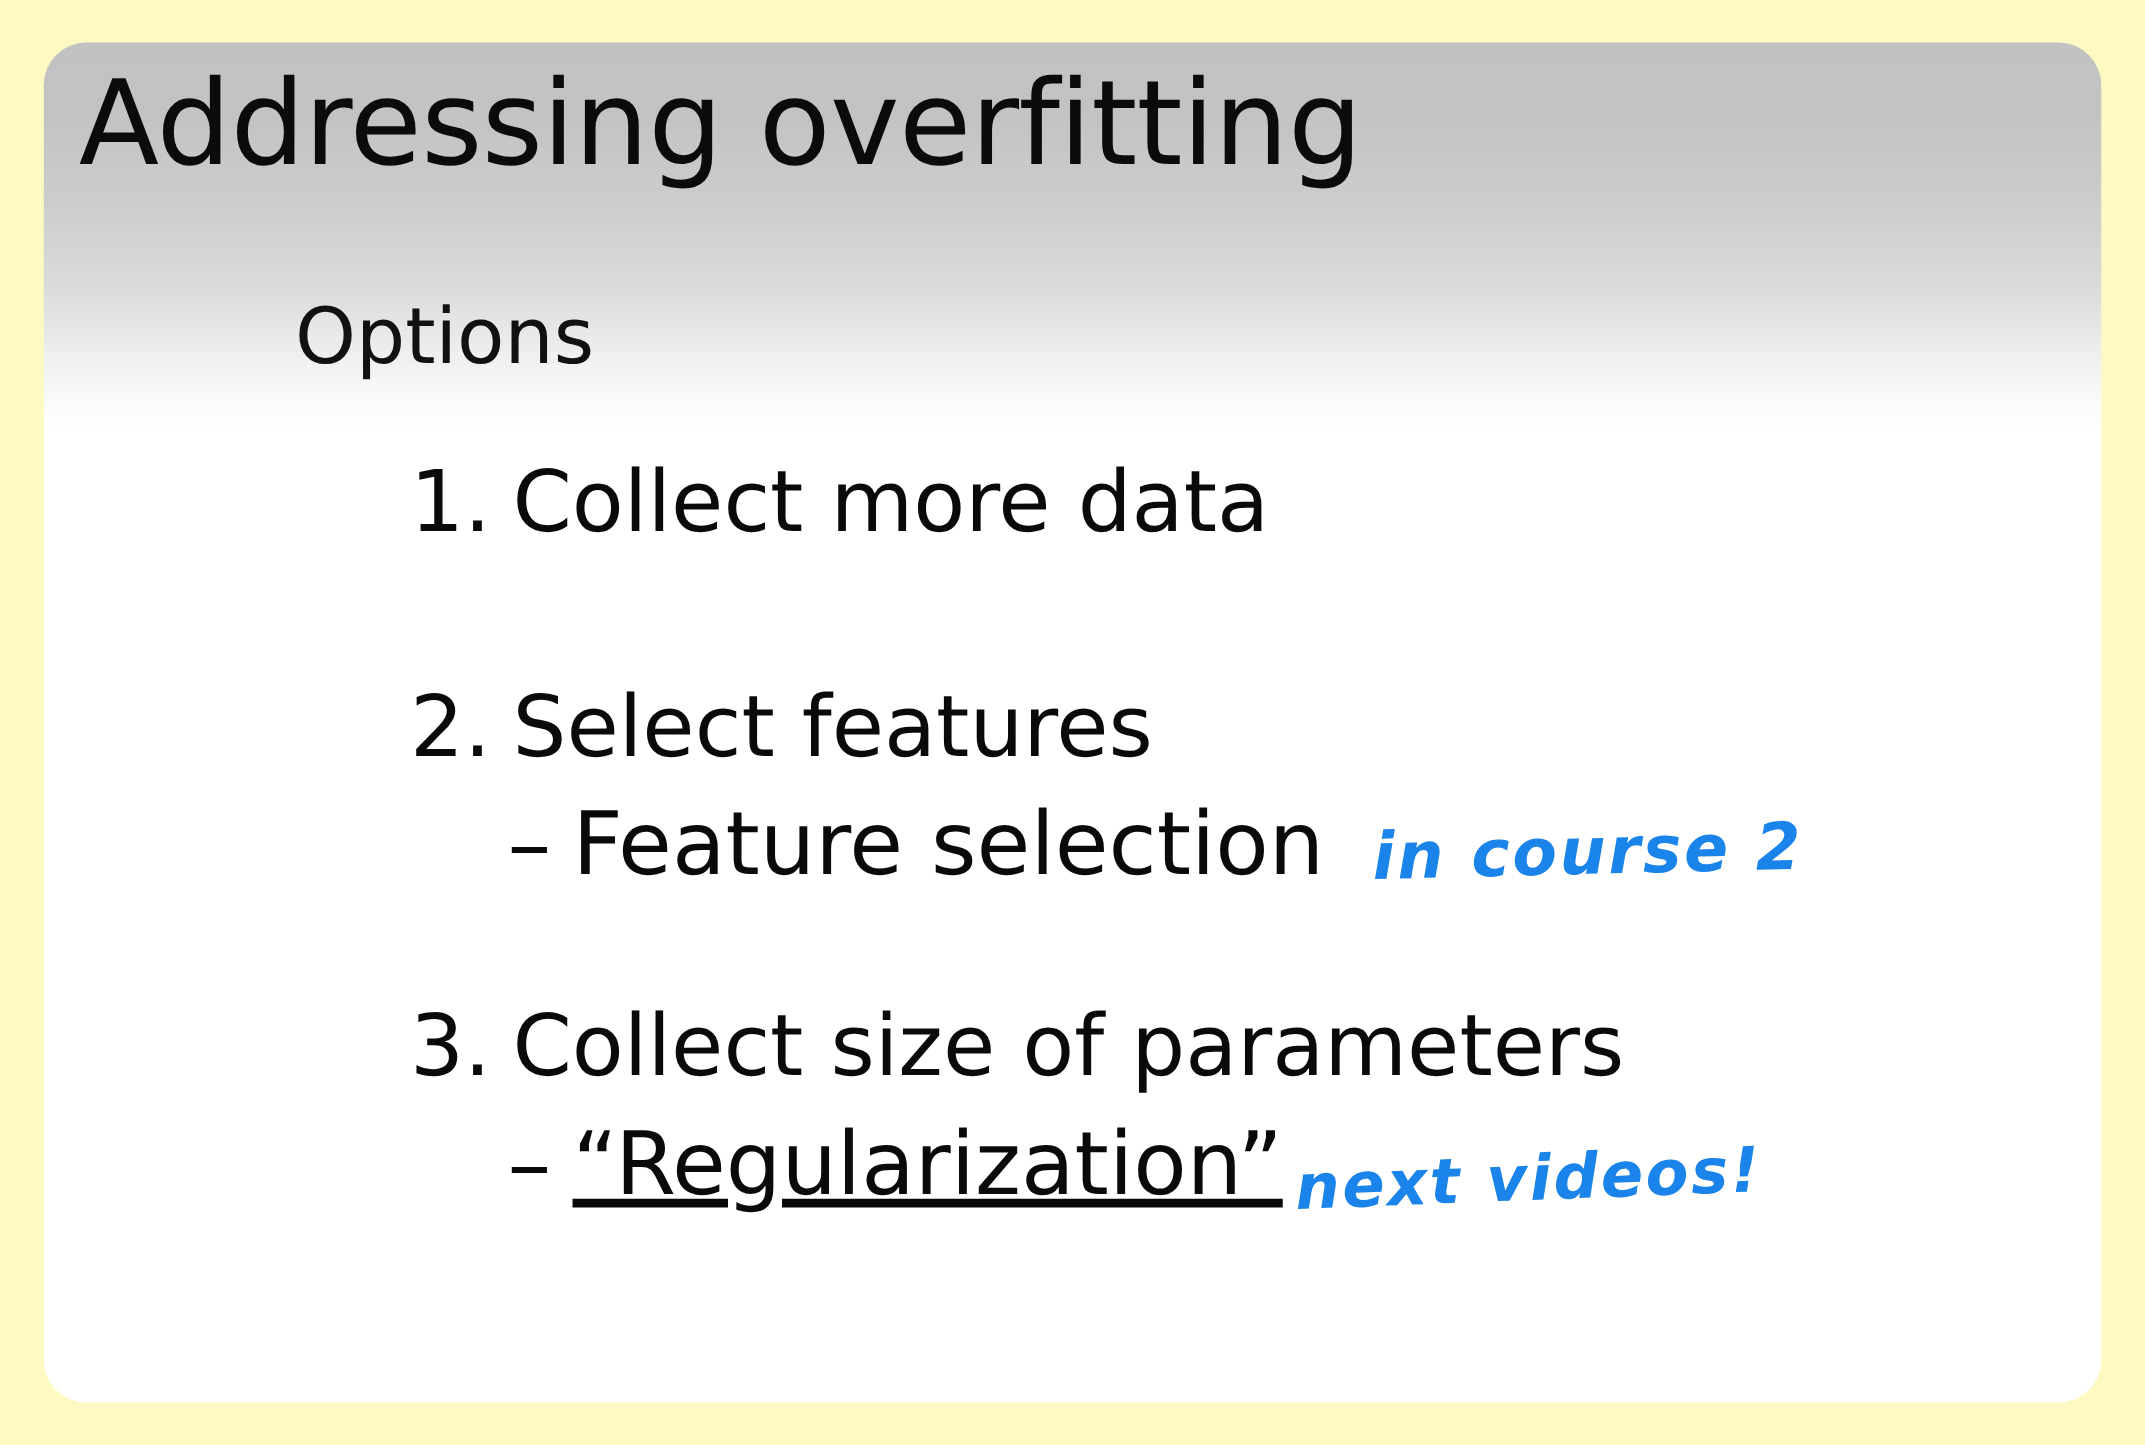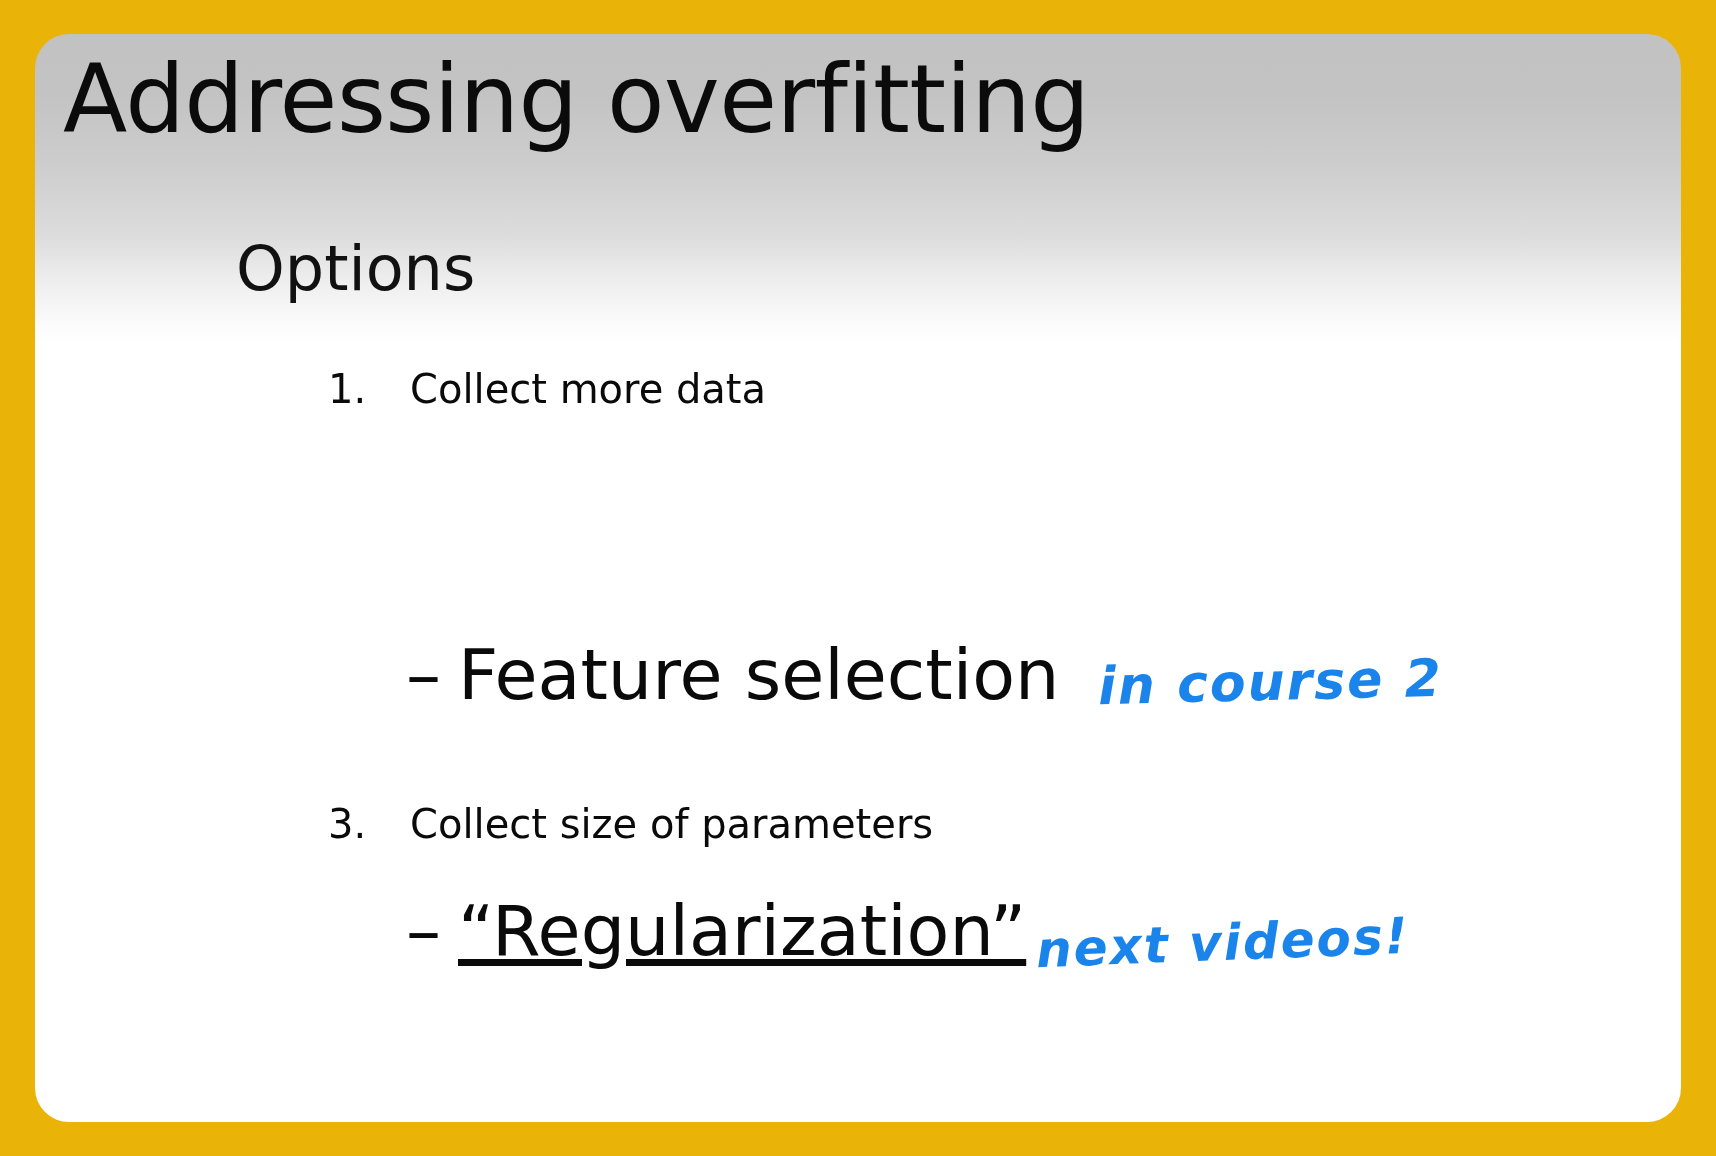--- a/index.html
+++ b/index.html
@@ -13,21 +13,21 @@
     overflow: hidden;
     font-family: "DejaVu Sans", sans-serif;
   }
 
   #slide-frame {
     position: absolute;
     left: 0;
     top: 0;
     width: 1716px;
     height: 1156px;
-    background: #eab308;
+    background: #fef9c3;
   }
 
   #slide {
     position: absolute;
     left: 35px;
     top: 34px;
     width: 1646px;
     height: 1088px;
     border-radius: 34px;
     background: linear-gradient(to bottom,
@@ -70,21 +70,21 @@
     top: 204px;
     font-size: 62px;
     line-height: 1.0;
     color: #111111;
     white-space: nowrap;
   }
 
   .num-item {
     position: absolute;
     left: 252px;
-    font-size: 40px;
+    font-size: 68px;
     line-height: 1.0;
     color: #0a0a0a;
     white-space: nowrap;
   }
   .num-item .num {
     display: inline-block;
     min-width: 82px;
   }
 
   .sub-item {
@@ -141,20 +141,23 @@
     <div id="slide-title">Addressing overfitting</div>
 
     <div id="body-area">
 
       <div class="opt-heading">Options</div>
 
       <div class="num-item" id="item-1">
         <span class="num">1.</span><span>Collect more data</span>
       </div>
 
+      <div class="num-item" id="item-2">
+        <span class="num">2.</span><span>Select features</span>
+      </div>
 
       <div class="sub-item" id="sub-2">
         <span class="dash">–</span><span>Feature selection</span>
       </div>
 
       <div class="num-item" id="item-3">
         <span class="num">3.</span><span>Collect size of parameters</span>
       </div>
 
       <div class="sub-item" id="sub-3">

